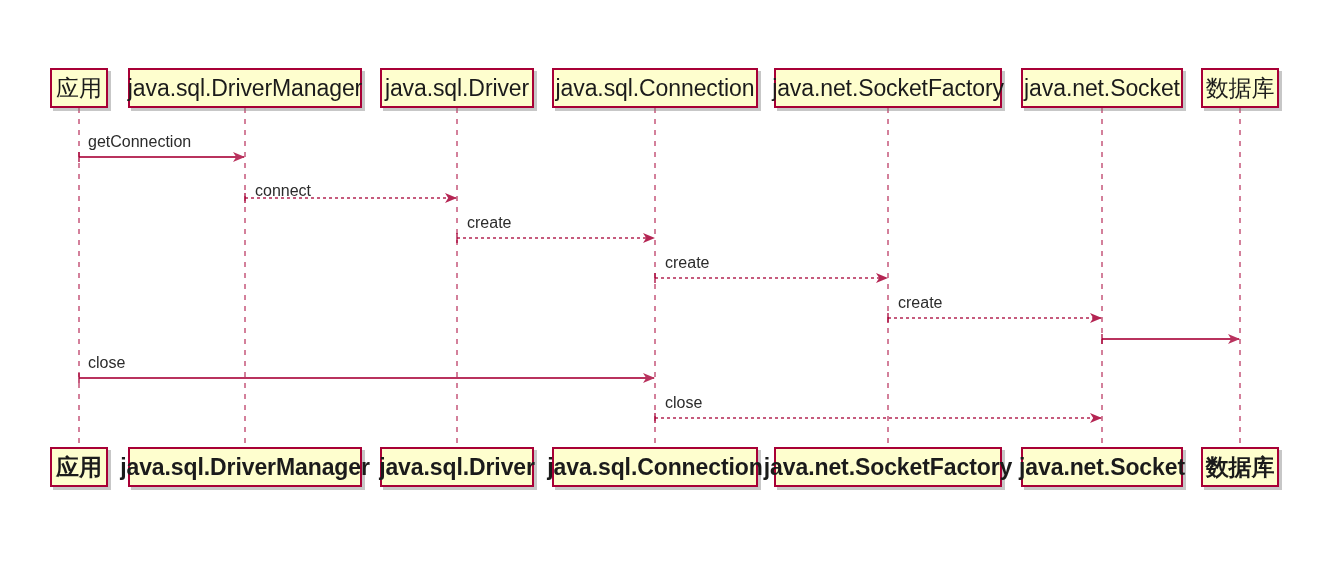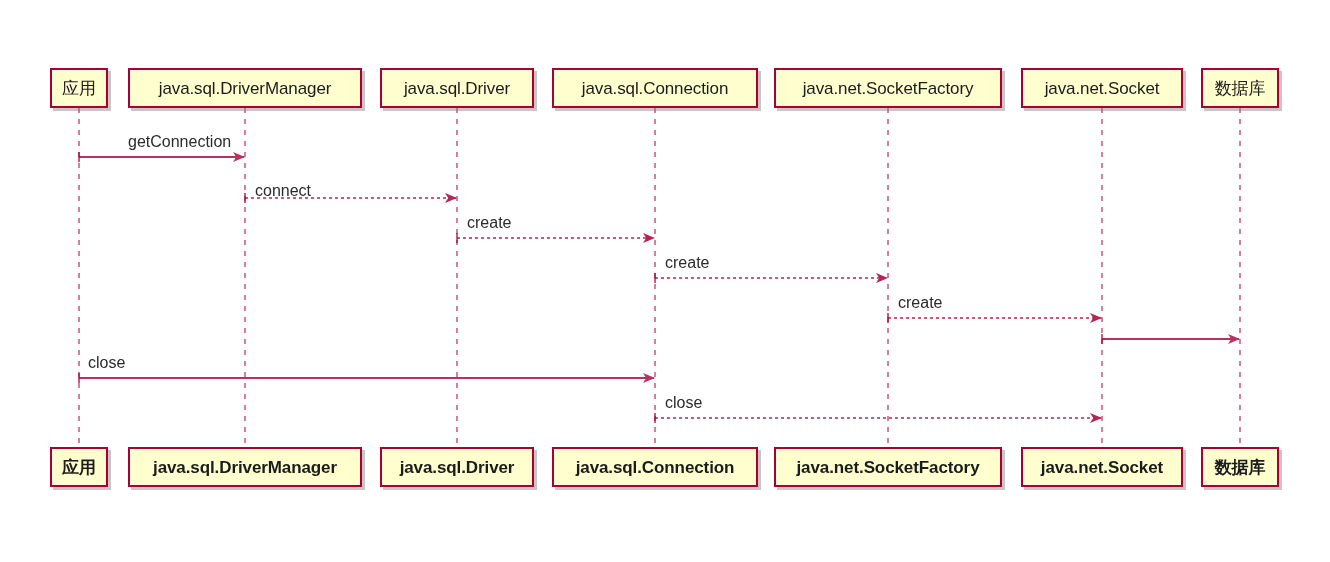--- a/index.html
+++ b/index.html
@@ -29,21 +29,21 @@
     box-sizing: border-box;
     background: #FEFECE;
     border: 2px solid #A80036;
     box-shadow: 3px 3px 0px rgba(130,130,130,0.45);
     display: flex;
     align-items: center;
     justify-content: center;
     white-space: nowrap;
   }
   .participant-label {
-    font-size: 17px;
+    font-size: 23px;
     color: #1b1b1b;
     line-height: 1;
     letter-spacing: -0.1px;
   }
   .bottom .participant-label {
     font-weight: bold;
   }
   .msg-label {
     position: absolute;
     font-size: 16px;
@@ -130,21 +130,21 @@
         <span class="participant-label">java.net.SocketFactory</span>
       </div>
       <div class="participant-box bottom" style="left: 1021px; top: 447px; width: 162px; height: 40px;">
         <span class="participant-label">java.net.Socket</span>
       </div>
       <div class="participant-box bottom" style="left: 1201px; top: 447px; width: 78px; height: 40px;">
         <span class="participant-label">数据库</span>
       </div>
     </div>
   <div id="msg-labels">
-      <div class="msg-label" style="left: 88px; top: 134px; margin-left: 40px;">getConnection</div>
+      <div class="msg-label" style="left: 88px; top: 134px;">getConnection</div>
       <div class="msg-label" style="left: 255px; top: 175px; margin-top: 8px;">connect</div>
       <div class="msg-label" style="left: 467px; top: 215px;">create</div>
       <div class="msg-label" style="left: 665px; top: 255px;">create</div>
       <div class="msg-label" style="left: 898px; top: 295px;">create</div>
       <div class="msg-label" style="left: 88px; top: 355px;">close</div>
       <div class="msg-label" style="left: 665px; top: 395px;">close</div>
     </div>
 </div>
 
 </body></html>

